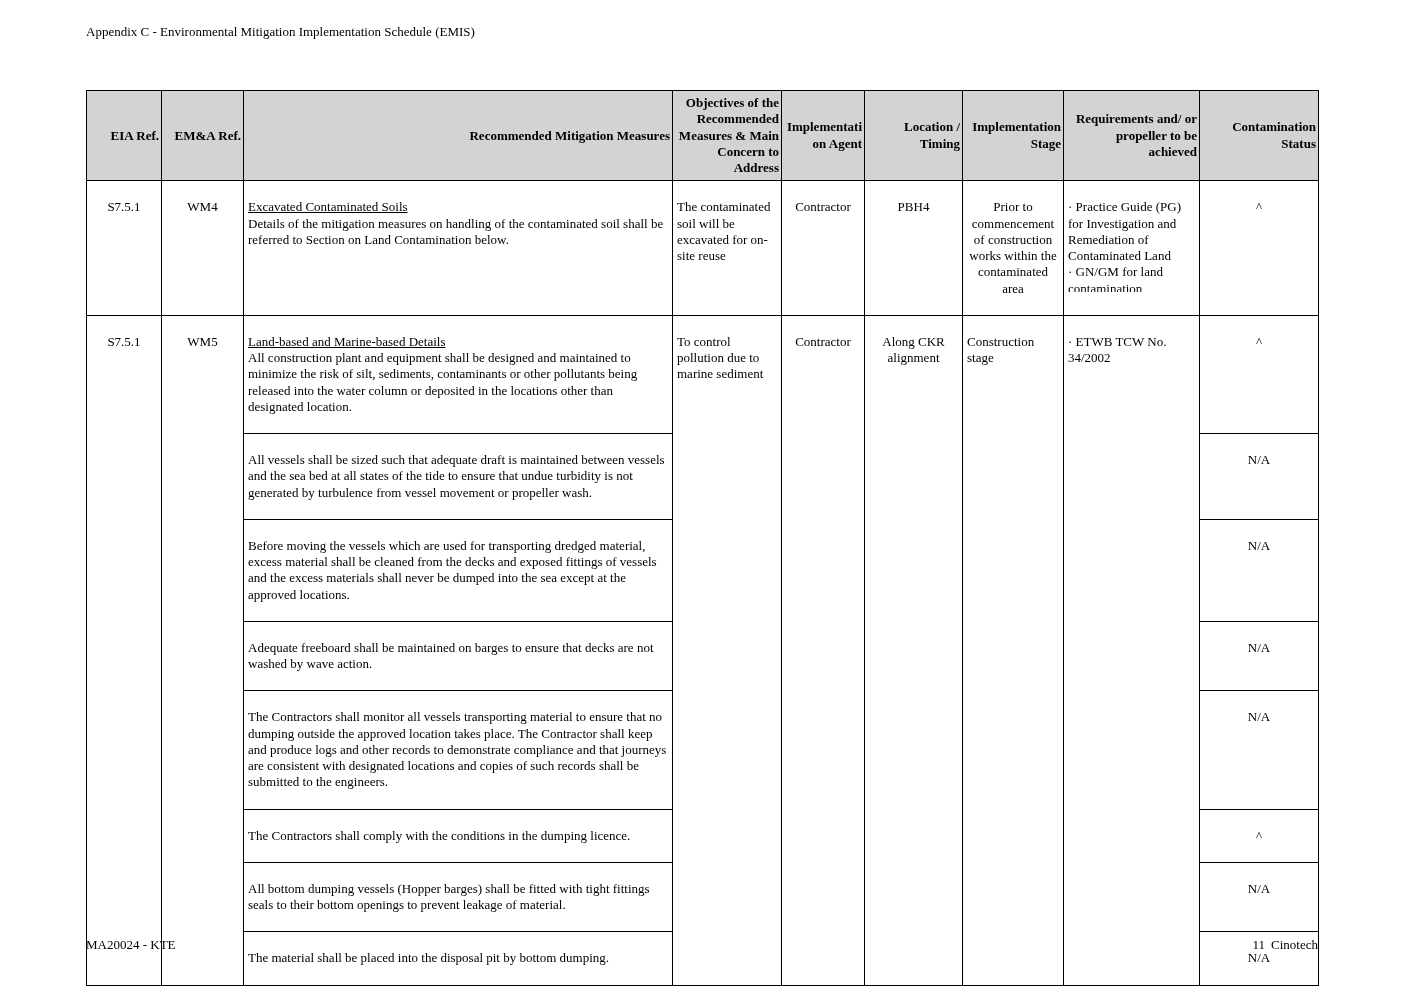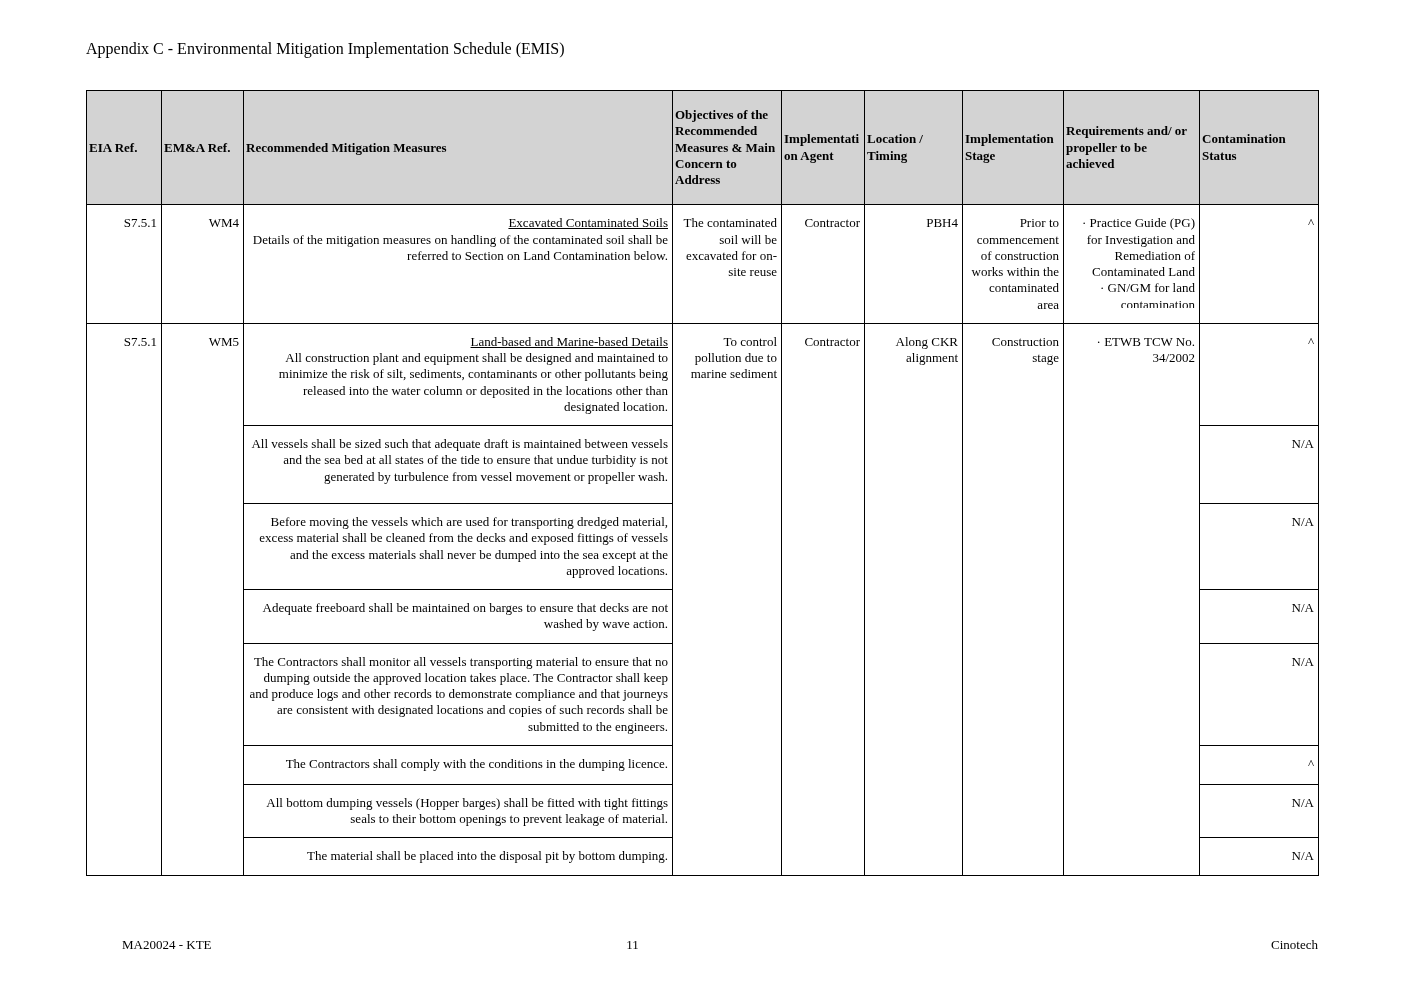--- a/index.html
+++ b/index.html
@@ -2,52 +2,51 @@
 <html><head>
 <meta charset="utf-8">
 <style>
   * { margin:0; padding:0; box-sizing:border-box; }
   html,body { background:#ffffff; }
   body {
     width:1403px; height:992px; position:relative;
     font-family:"Liberation Serif", serif; color:#000;
   }
   .page-header {
-    position:absolute; left:86px; top:40px;
-    font-size:16px;
+    position:absolute; left:86px; top:24px;
+    font-size:13px;
   }
   table.emis {
     position:absolute; left:86px; top:90px; width:1232px;
     border-collapse:collapse; table-layout:fixed;
     border:1.5px solid #000;
   }
   table.emis th, table.emis td {
     border:1px solid #000;
     font-size:13px; line-height:1.25;
-    padding:10px 4px;
+    padding:18px 4px;
     vertical-align:top;
     overflow:hidden;
-    text-align:right;
   }
   table.emis th {
     background:#d3d3d3;
     font-weight:bold;
-    text-align:left;
+    text-align:right;
     vertical-align:middle;
     overflow-wrap:break-word;
     word-break:break-word;
-    padding:16px 2px;
+    padding:4px 2px;
   }
   td.center { text-align:center; }
   td.left { text-align:left; }
   .measure-heading { text-decoration:underline;margin-top:16px; }
   td.pre { white-space:pre-line; }
   .clip { max-height:93px; overflow:hidden; white-space:pre-line; }
-  .footer-left  { position:absolute; left:86px;  top:937px; font-size:13px;margin-left:36px; }
-  .footer-center{ position:absolute; left:0; width:1265px; top:937px; font-size:13px; text-align:center; }
+  .footer-left  { position:absolute; left:86px;  top:937px; font-size:13px; }
+  .footer-center{ position:absolute; left:0; width:1265px; top:937px; font-size:13px; text-align:right; }
   .footer-right { position:absolute; right:85px; top:937px; font-size:13px; }
 </style>
 </head>
 <body>
 
 <div class="page-header">Appendix C - Environmental Mitigation Implementation Schedule (EMIS)</div>
 
 <table class="emis">
   <colgroup>
     <col style="width:75px">

